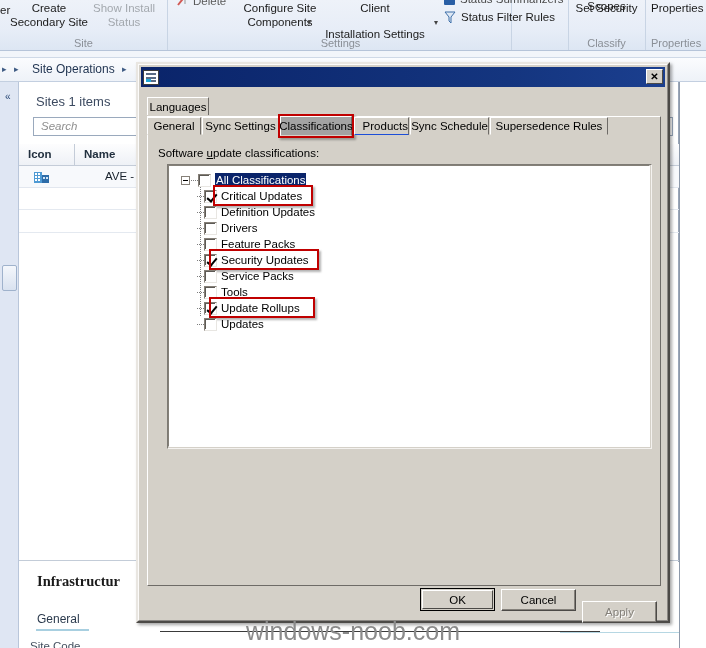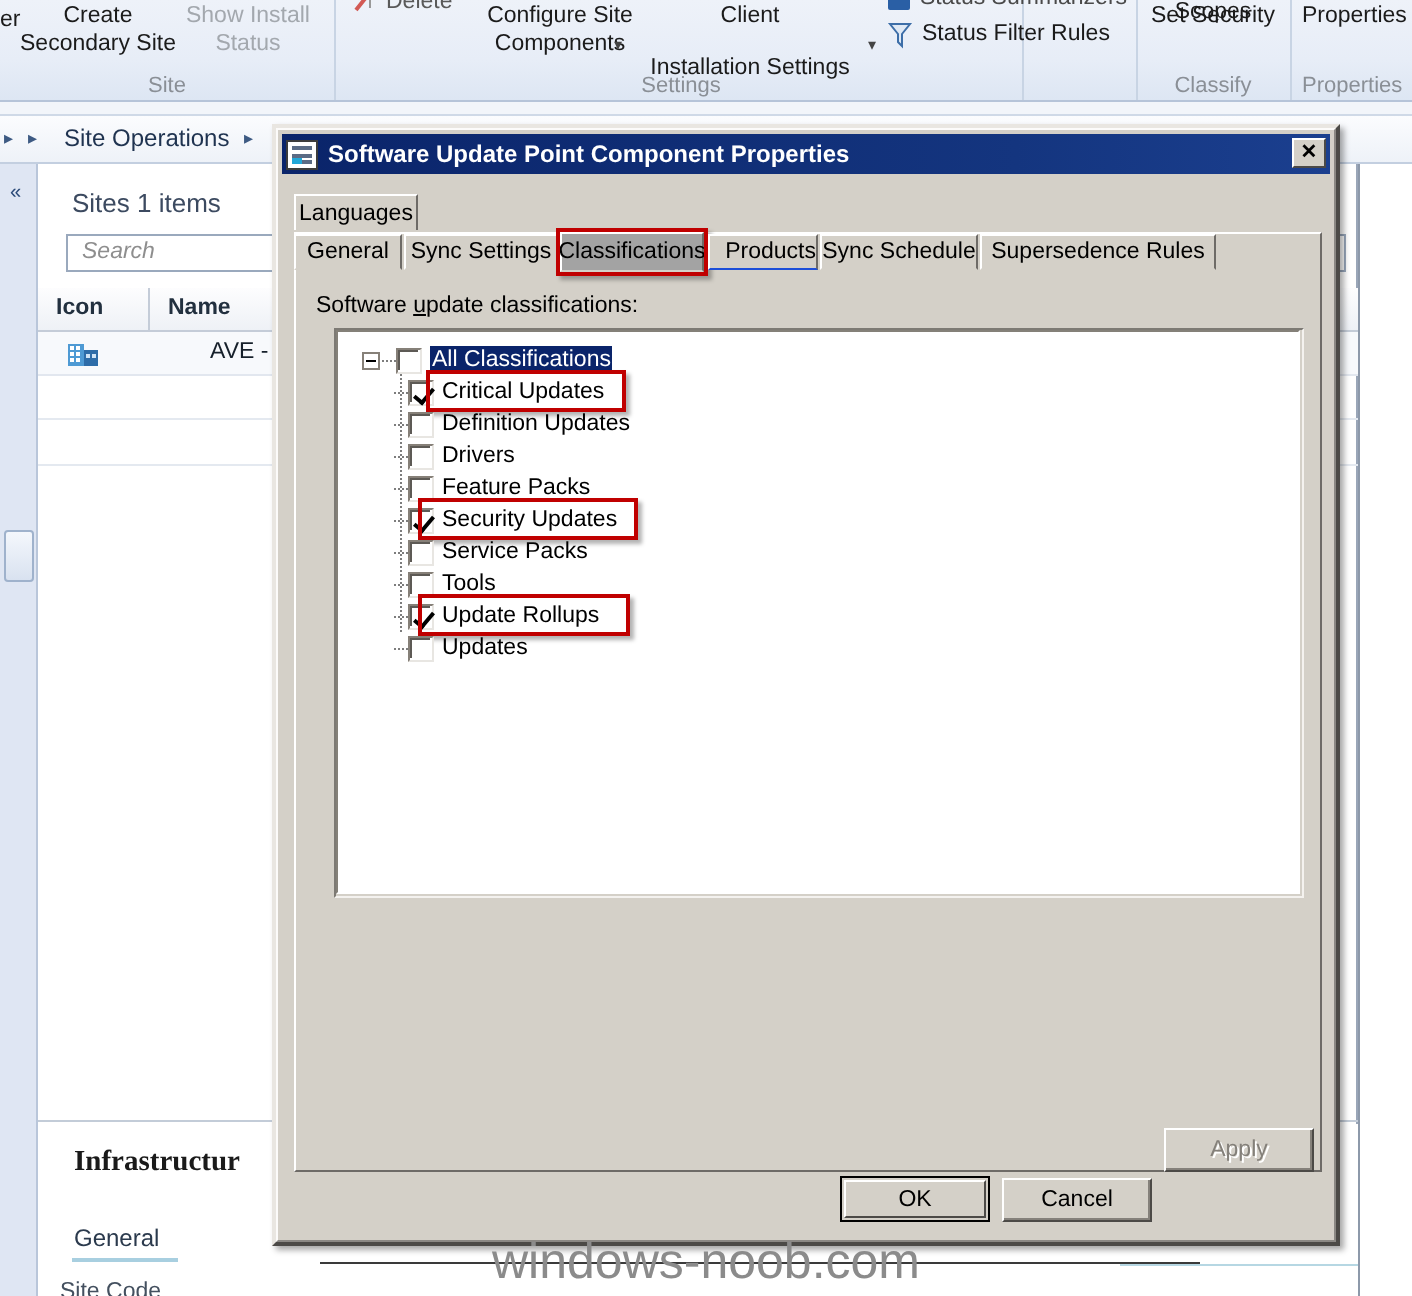--- a/index.html
+++ b/index.html
@@ -443,21 +443,20 @@
     <div class="detail-tab-ul"></div>
   </div>
   <div class="detail-sub">Site Code</div>
   <div class="detail-hr2"></div>
 
   <div class="dialog">
     <div class="dlg-inner-bevel"></div>
 
     <div class="titlebar">
       <div class="title-ico"></div>
-      <div class="title-text">Software Update Point Component Properties</div>
       <div class="closebtn">✕</div>
     </div>
 
     <div class="tabpanel"></div>
 
     <div class="tab row1" style="left:9px; width:62px; top:33px;">
       <span>Languages</span>
     </div>
 
     <div class="tab row2" style="left:9px; width:54px; top:53px; border-bottom:1px solid #d4d0c8;">
@@ -555,21 +554,21 @@
     </div>
 
     <div class="btn default" style="left:282px; top:524px; width:75px; height:23px;">
       <div class="inb2"></div>
       <span>OK</span>
     </div>
     <div class="btn" style="left:363px; top:525px; width:75px;">
       <div class="inb"></div>
       <span>Cancel</span>
     </div>
-    <div class="btn disabled" style="left:444px; top:500px; width:75px;">
+    <div class="btn disabled" style="left:444px; top:537px; width:75px;">
       <div class="inb"></div>
       <span>Apply</span>
     </div>
   </div>
 
   <div class="wm-line"></div>
   <div class="watermark">windows-noob.com</div>
 
 </div>
 

